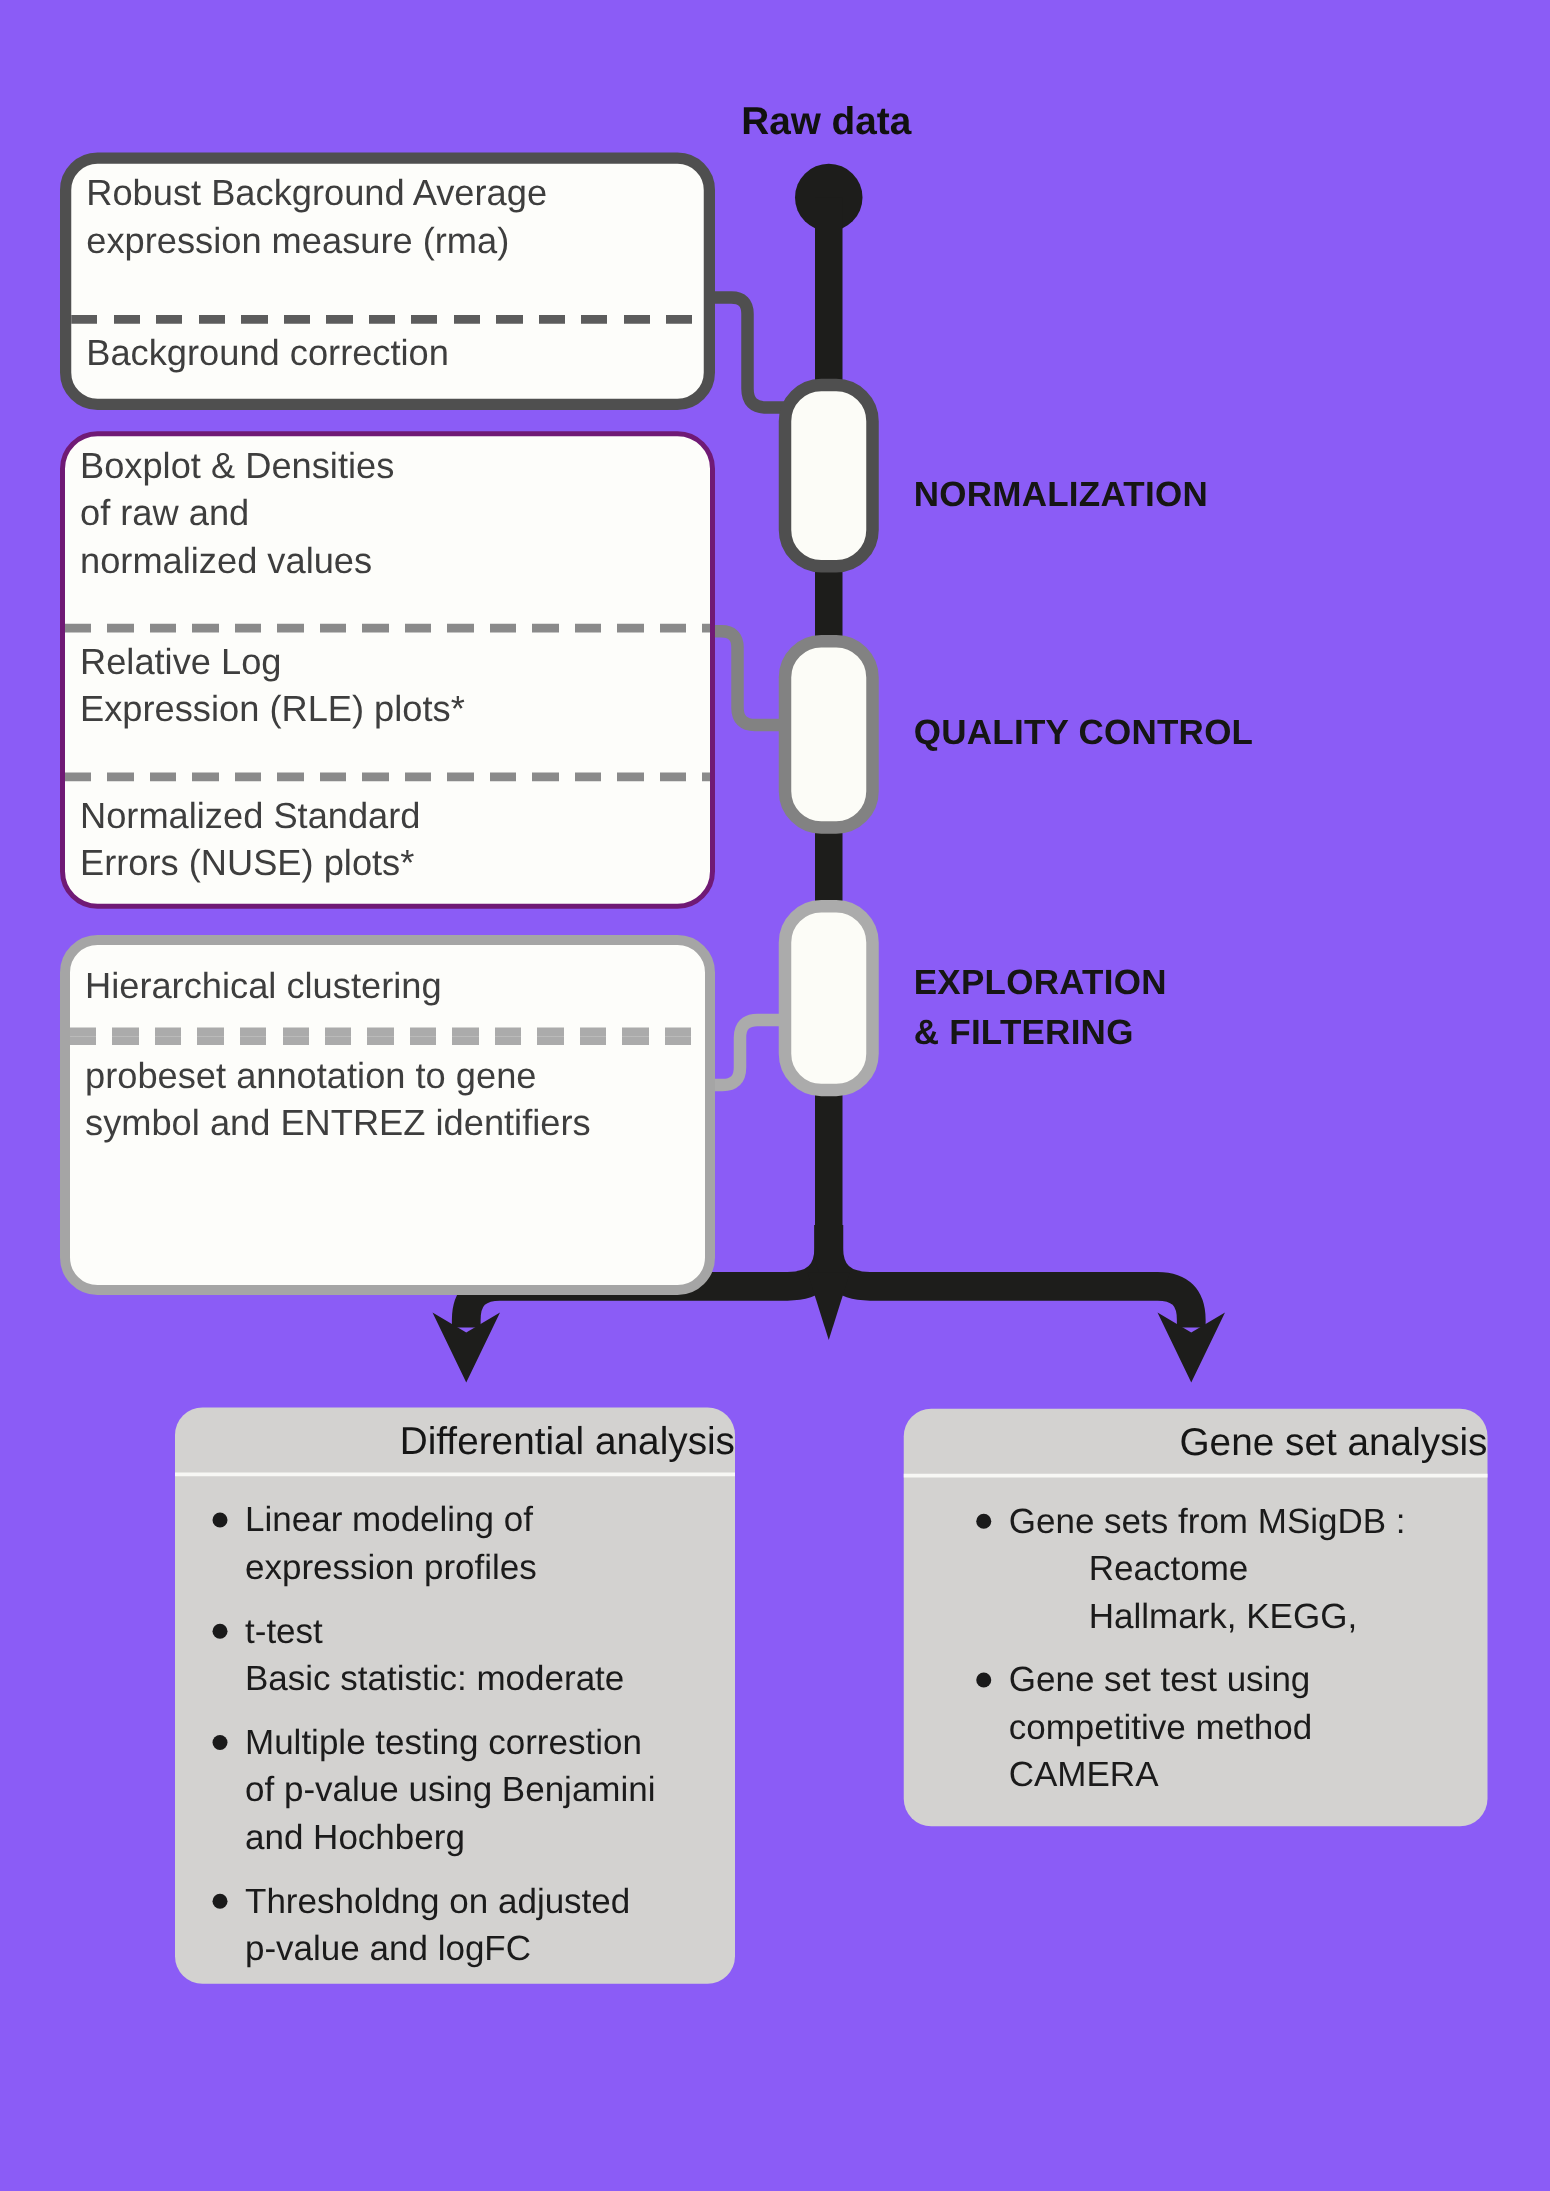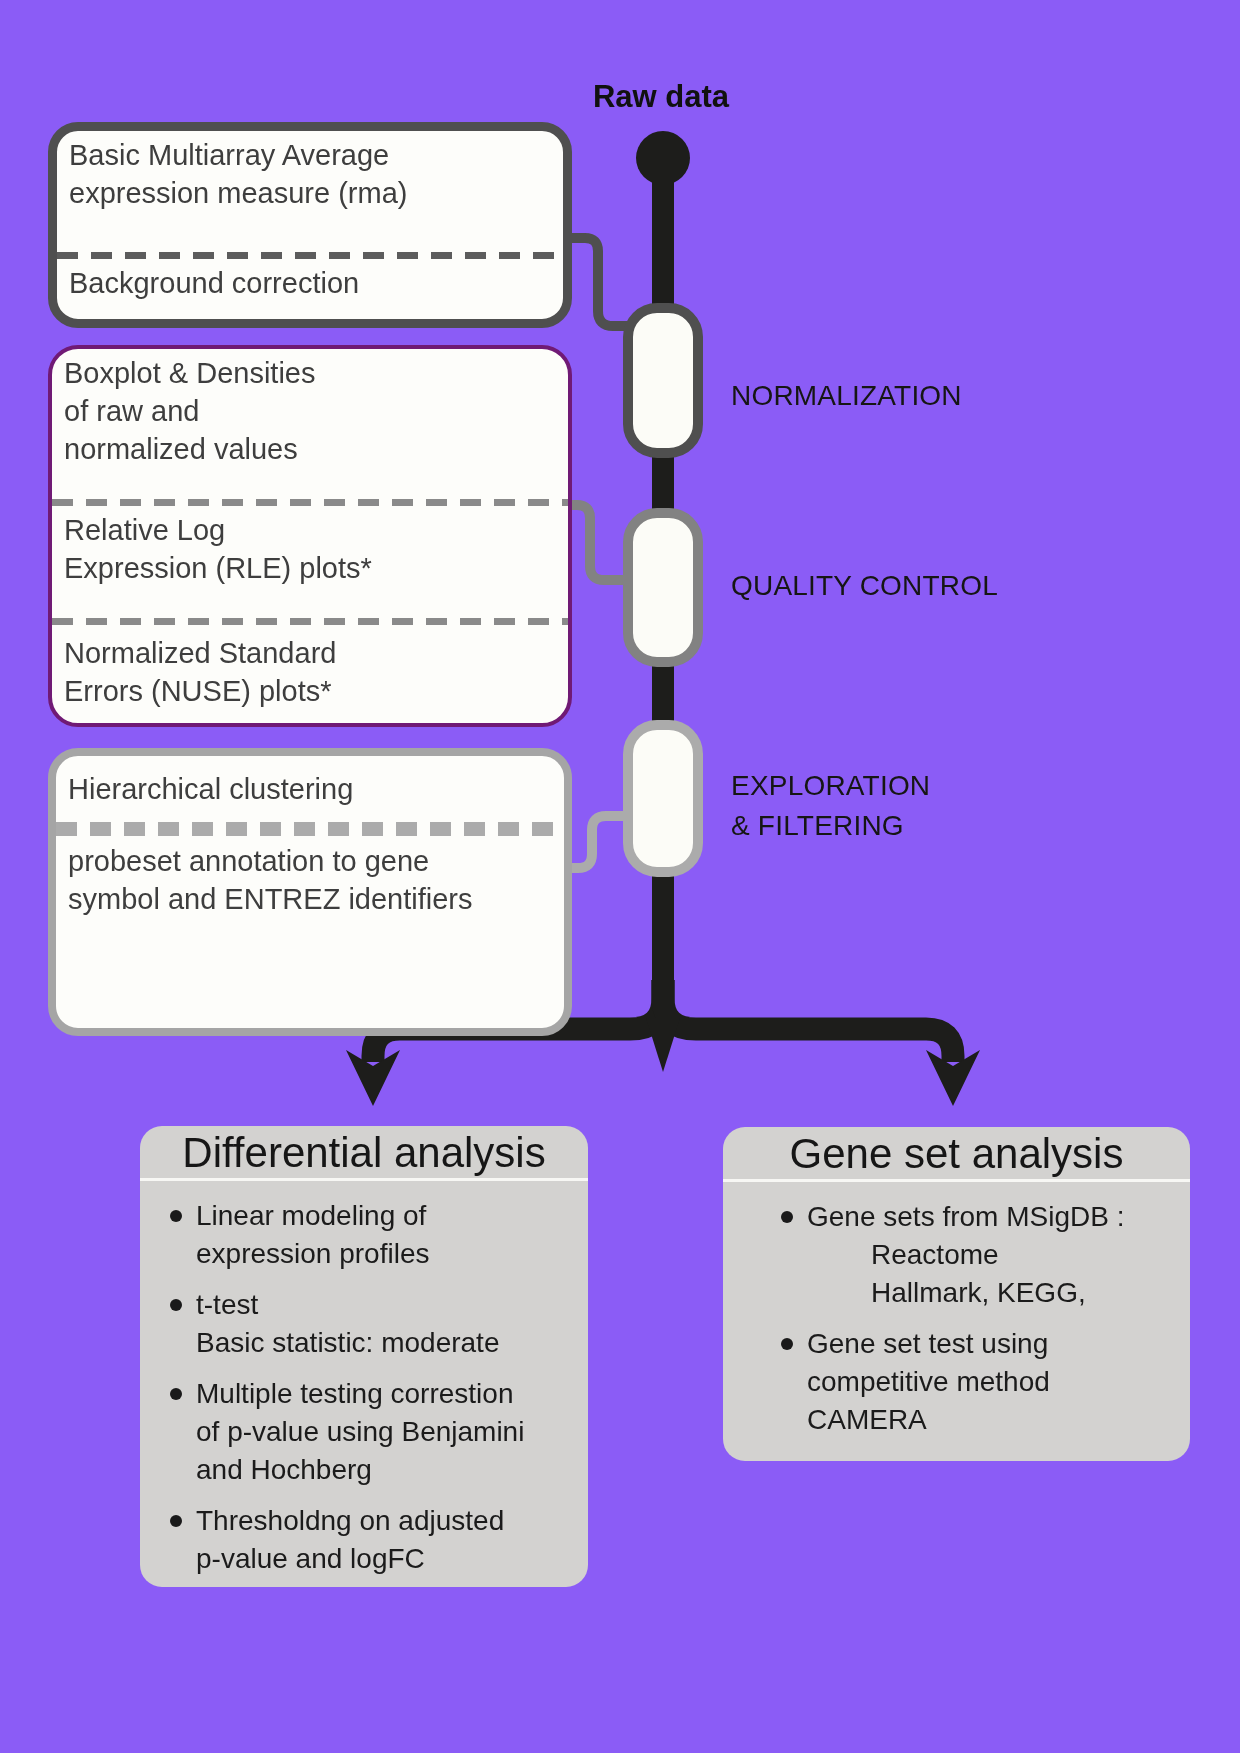--- a/index.html
+++ b/index.html
@@ -24,26 +24,26 @@
   .dv3{background:repeating-linear-gradient(90deg,#ababab 0 21px,transparent 21px 34px);}
 
   
   .pill{position:absolute;left:623px;width:80px;box-sizing:border-box;
         background:#fcfcf7;border-radius:34px;}
   .pill1{top:303px;height:155px;border:10px solid #4f4f4f;}
   .pill2{top:508px;height:159px;border:10px solid #828282;}
   .pill3{top:720px;height:157px;border:10px solid #ababab;}
 
   
-  .stage{position:absolute;left:731px;font-size:28px;font-weight:normal;color:#161614;
+  .stage{position:absolute;left:731px;font-size:28px;font-weight:bold;color:#161614;
          line-height:40px;letter-spacing:0.2px;}
 
   
   .rbox{position:absolute;background:#d3d2d0;border-radius:22px;box-sizing:border-box;}
-  .rtitle{height:52px;line-height:54px;text-align:center;font-size:42px;color:#161616;}
+  .rtitle{height:52px;line-height:54px;text-align:right;font-size:31px;color:#161616;}
   .rsep{height:3px;background:#f7f7f4;}
   .blist{list-style:none;margin:0;padding:16px 8px 0 30px;}
   .blist li{display:flex;align-items:flex-start;margin-bottom:13px;}
   .bdot{flex:0 0 12px;width:12px;height:12px;border-radius:50%;background:#1a1a1a;
         margin-top:13px;margin-right:14px;}
   .btext{font-size:28px;line-height:38px;color:#1b1b1b;}
   .ind{margin-left:64px;}
 </style>
 </head>
 <body>
@@ -63,21 +63,21 @@
     <path d="M 663 980 L 663 998 Q 663 1029 696 1029 L 926 1029 Q 953 1029 953 1056 L 953 1062" fill="none" stroke="#1d1d1b" stroke-width="23"></path>
     <polygon points="646,1018 663,1072 680,1018" fill="#1d1d1b"></polygon>
     <polygon points="346,1050 373,1066 400,1050 373,1106" fill="#1d1d1b"></polygon>
     <polygon points="926,1050 953,1066 980,1050 953,1106" fill="#1d1d1b"></polygon>
   </svg>
 
   <div class="rawdata">Raw data</div>
 
   <div class="pbox pbox1">
     <div class="cell" style="height:121px">
-      <div>Basic Multiarray Average</div>
+      <div>Robust Background Average</div>
       <div>expression measure (rma)</div>
     </div>
     <div class="divider dv1"></div>
     <div class="cell">
       <div>Background correction</div>
     </div>
   </div>
 
   <div class="pbox pbox2">
     <div class="cell" style="height:150px">

